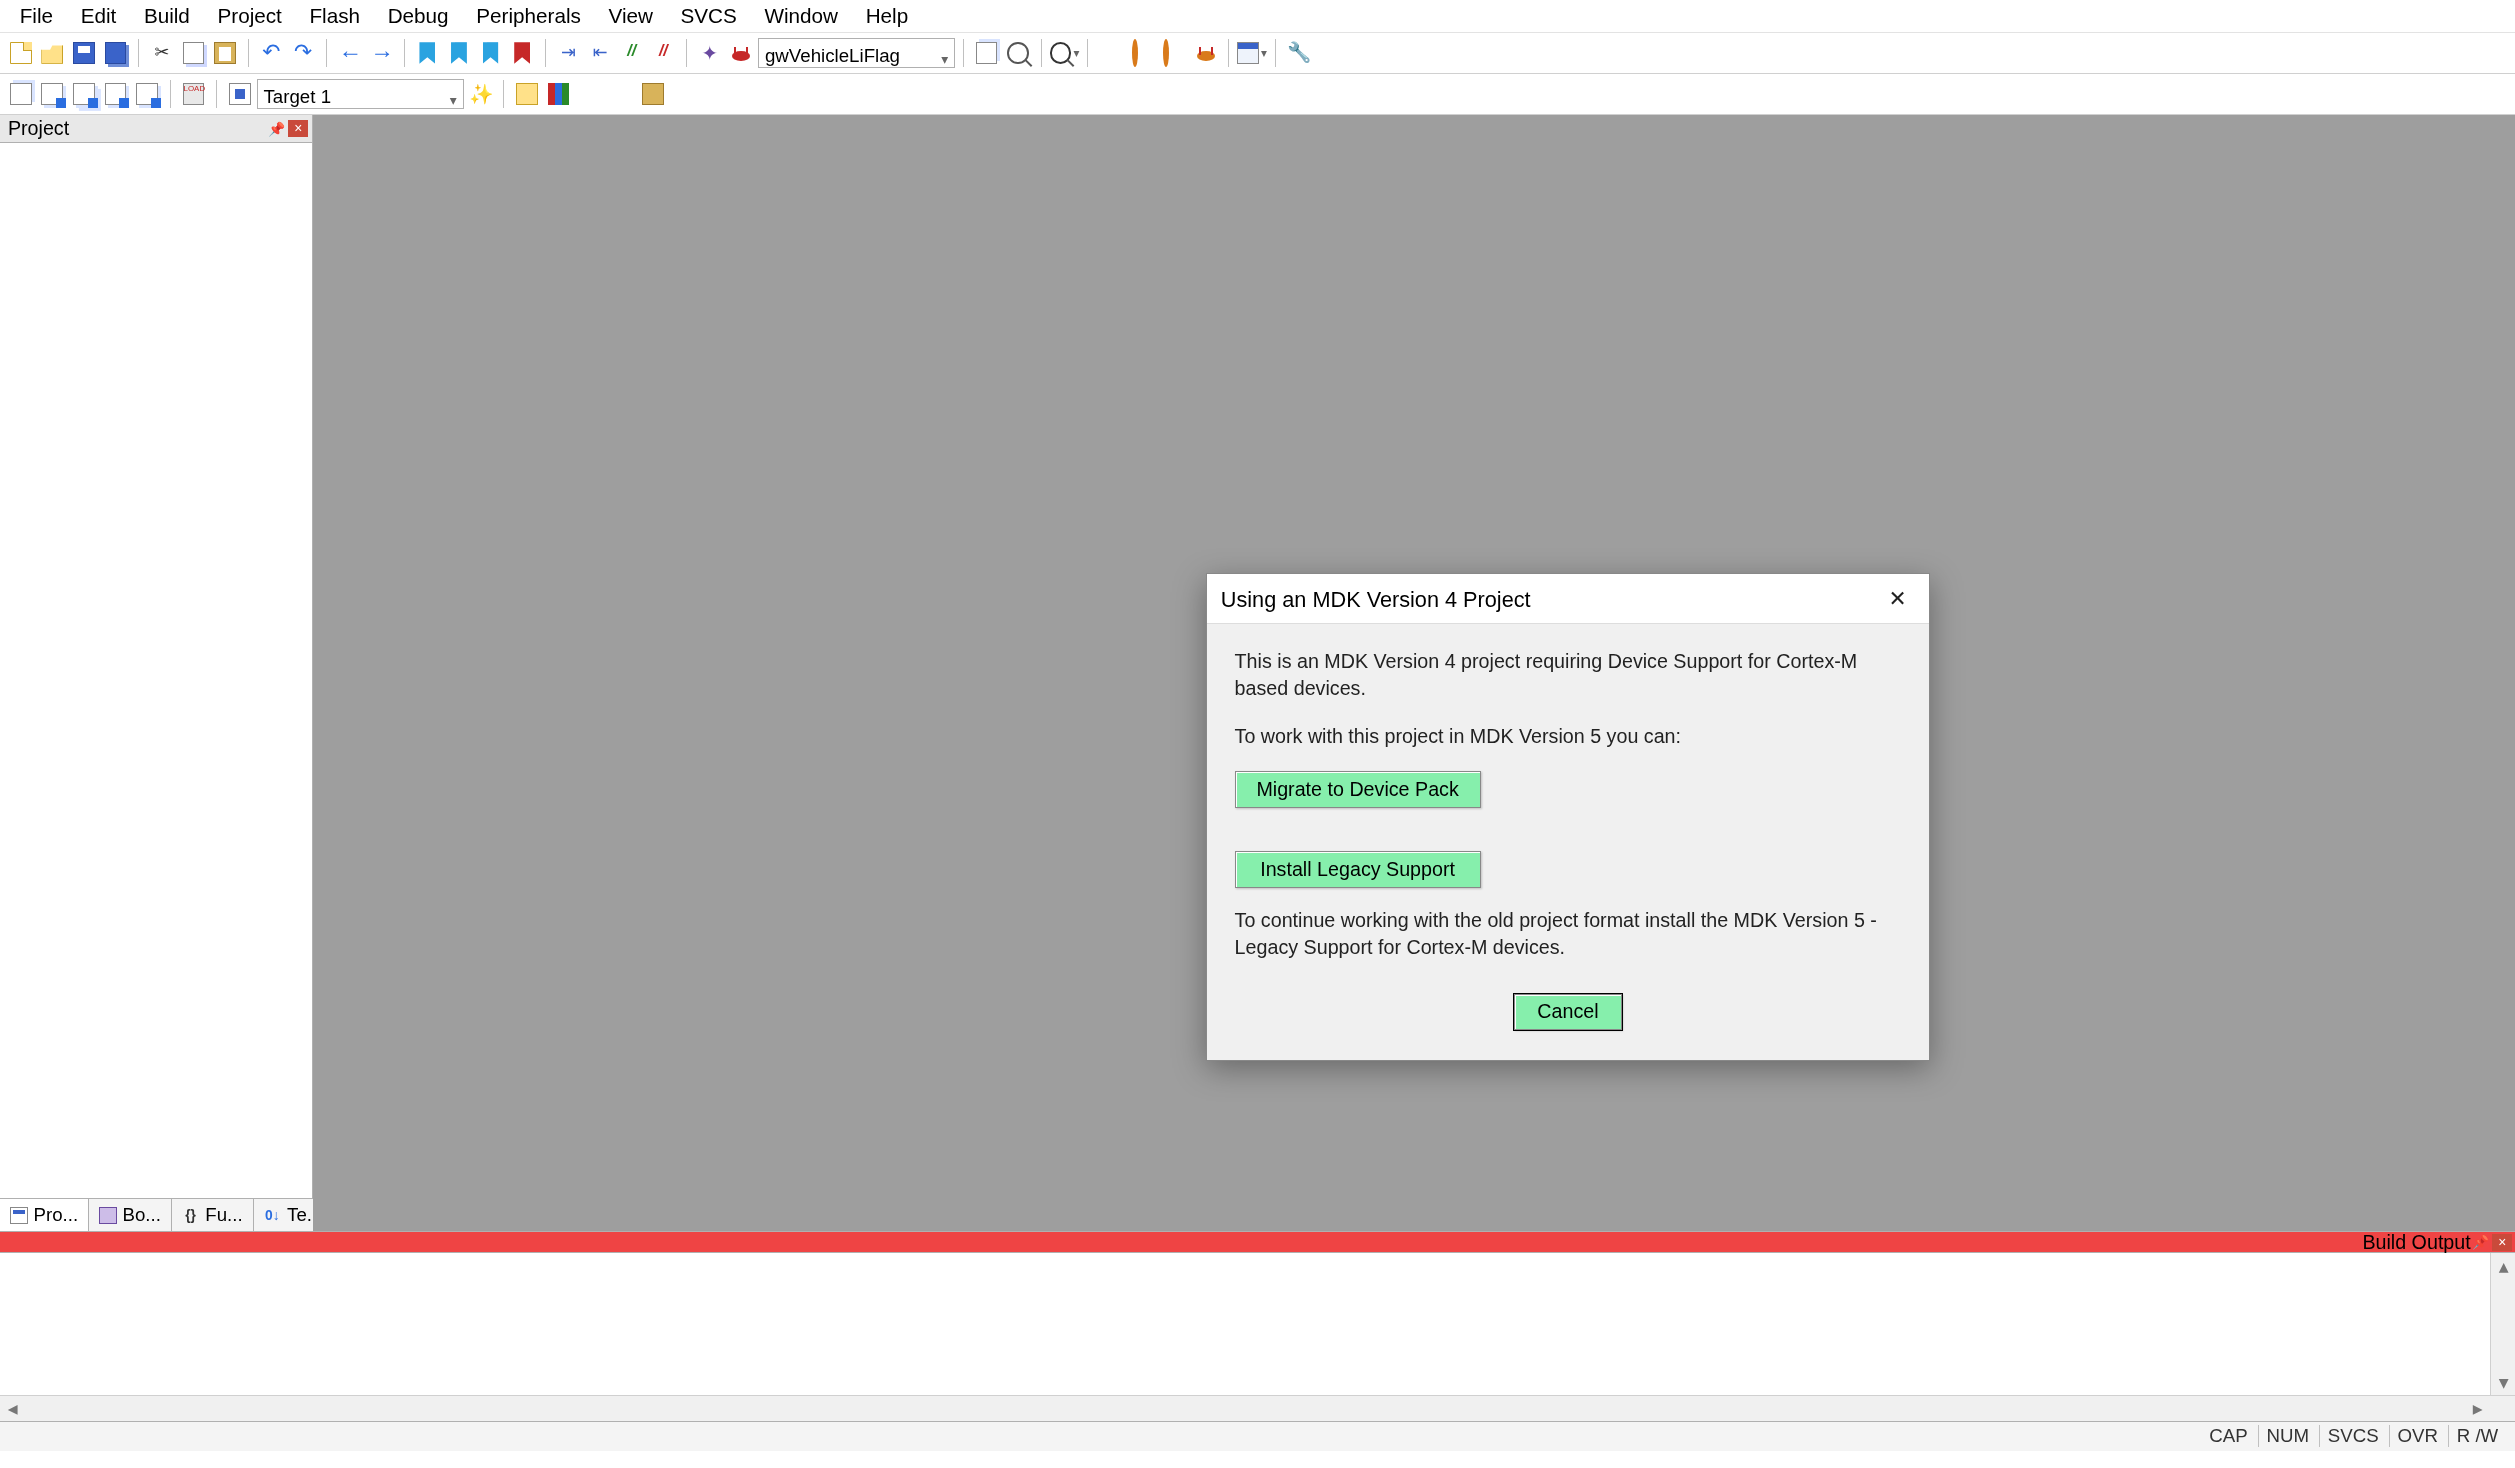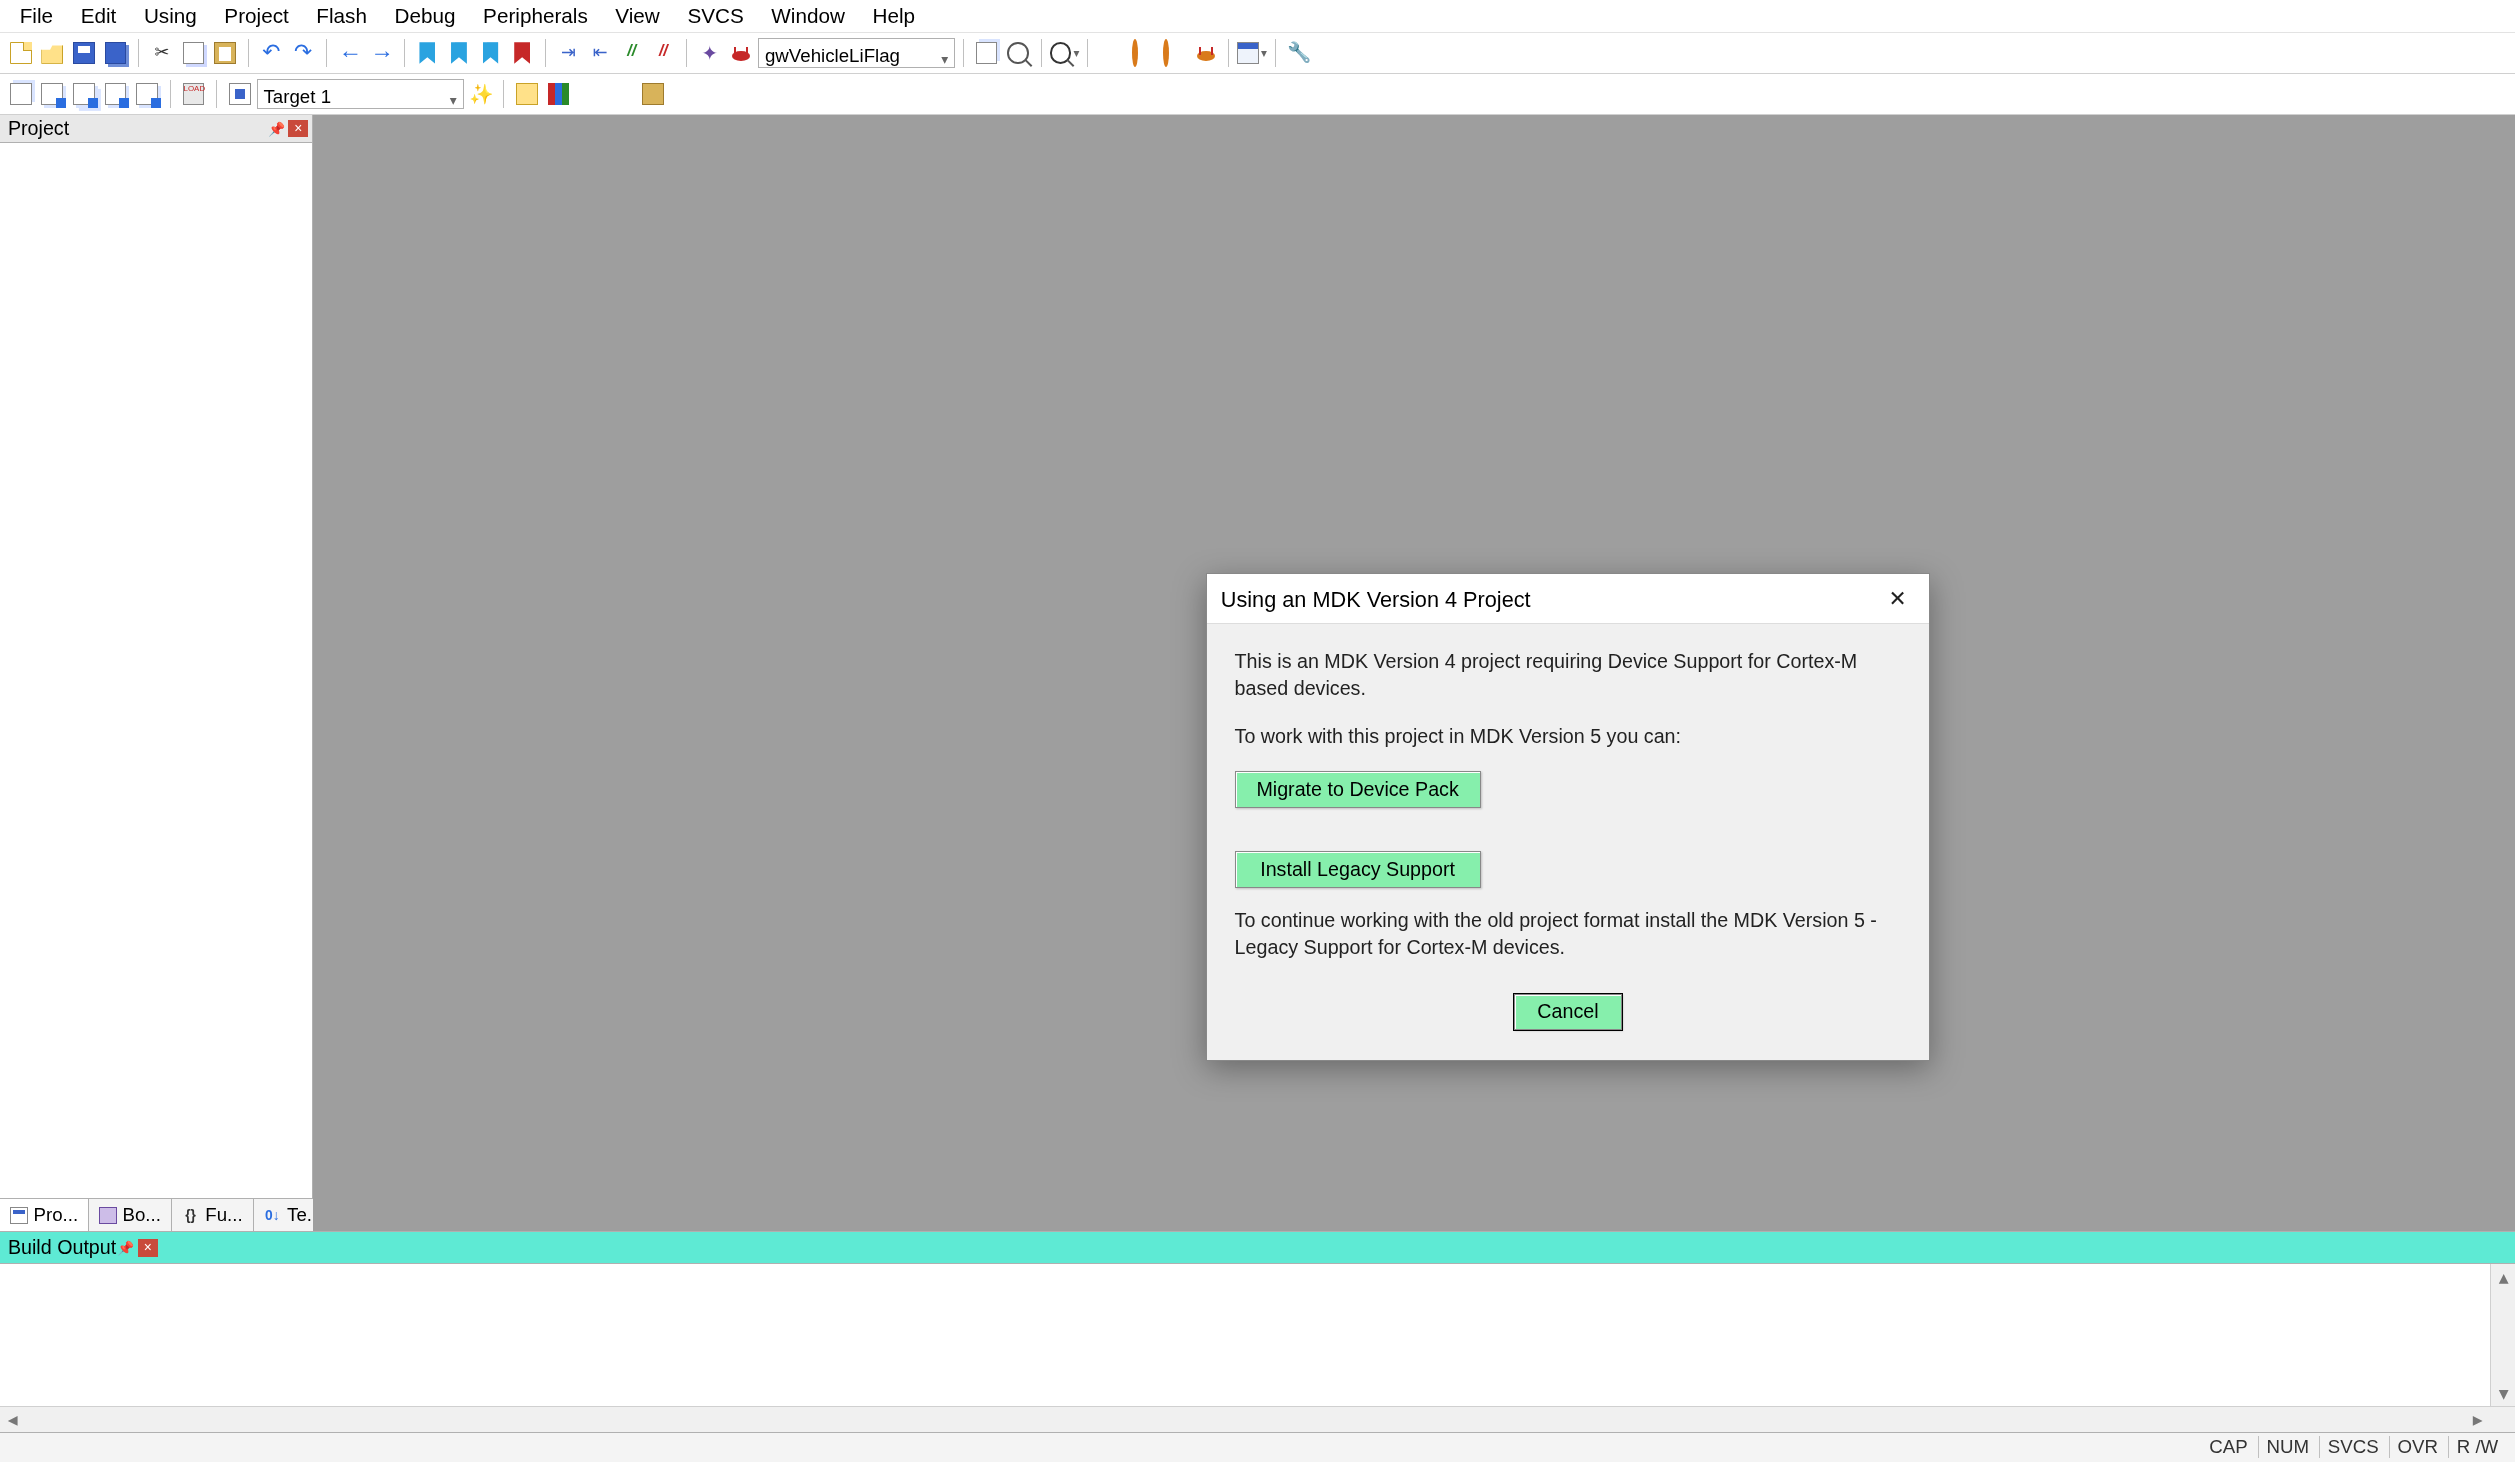--- a/index.html
+++ b/index.html
@@ -76,21 +76,21 @@
 .ptab .ic{width:17.7px;height:17.7px;}
 .ic-proj{border:1px solid #888;background:#fff;position:relative;}
 .ic-proj:after{content:"";position:absolute;left:2px;right:2px;top:2px;height:4.9px;background:#3a63c9;}
 .ic-book{border:1px solid #6a4aa0;background:#cdbde8;}
 .ic-func{color:#333;font-weight:bold;font-size:13.8px;text-align:center;line-height:17.7px;}
 .ic-temp{color:#2a6de0;font-weight:bold;font-size:13.8px;text-align:center;line-height:17.7px;}
 
 .workspace{flex:1;background:#9e9e9e;position:relative;}
 
 
-.build-title{display:flex;align-items:center;justify-content:flex-start;background:#5eead4;border-top:1px solid #b0b0b0;border-bottom:1px solid #b0b0b0;padding:2px 3.9px 2px 7.9px;font-size:19.7px;height:33px;}
+.build-title{display:flex;align-items:center;justify-content:flex-end;background:#ef4444;border-top:1px solid #b0b0b0;border-bottom:1px solid #b0b0b0;padding:2px 3.9px 2px 7.9px;font-size:19.7px;height:22px;}
 .build-body{height:142px;background:#fff;overflow:auto;position:relative;}
 .build-sb{position:absolute;right:0;top:0;bottom:0;width:25.6px;background:#f0f0f0;border-left:1px solid #d0d0d0;display:flex;flex-direction:column;justify-content:space-between;align-items:center;}
 .sb-btn{width:100%;height:25.6px;display:flex;align-items:center;justify-content:center;color:#777;}
 .build-hsb{height:25.6px;background:#f0f0f0;border-top:1px solid #d0d0d0;position:relative;}
 .build-hsb .sb-btn{position:absolute;top:0;height:100%;width:25.6px;}
 .build-hsb .l{left:0;} .build-hsb .r{right:25.6px;}
 
 
 .statusbar{height:29.6px;border-top:1px solid #b0b0b0;display:flex;align-items:center;justify-content:flex-end;padding:0 9.9px;font-size:18.7px;color:#333;background:#f4f4f4;gap:2px;}
 .statusbar span{padding:0 7.9px;border-left:1px solid #c0c0c0;}
@@ -106,21 +106,21 @@
 .dlg-btn.default{outline:1px solid #000;min-width:108px;padding:5.9px 21.7px;}
 .section{margin-bottom:33px;}
 .center{text-align:center;margin-top:9.9px;}
 </style>
 </head>
 <body>
 
 <div class="menubar">
   <span>File</span>
   <span>Edit</span>
-  <span>Using</span>
+  <span>Build</span>
   <span>Project</span>
   <span>Flash</span>
   <span>Debug</span>
   <span>Peripherals</span>
   <span>View</span>
   <span>SVCS</span>
   <span>Window</span>
   <span>Help</span>
 </div>
 

